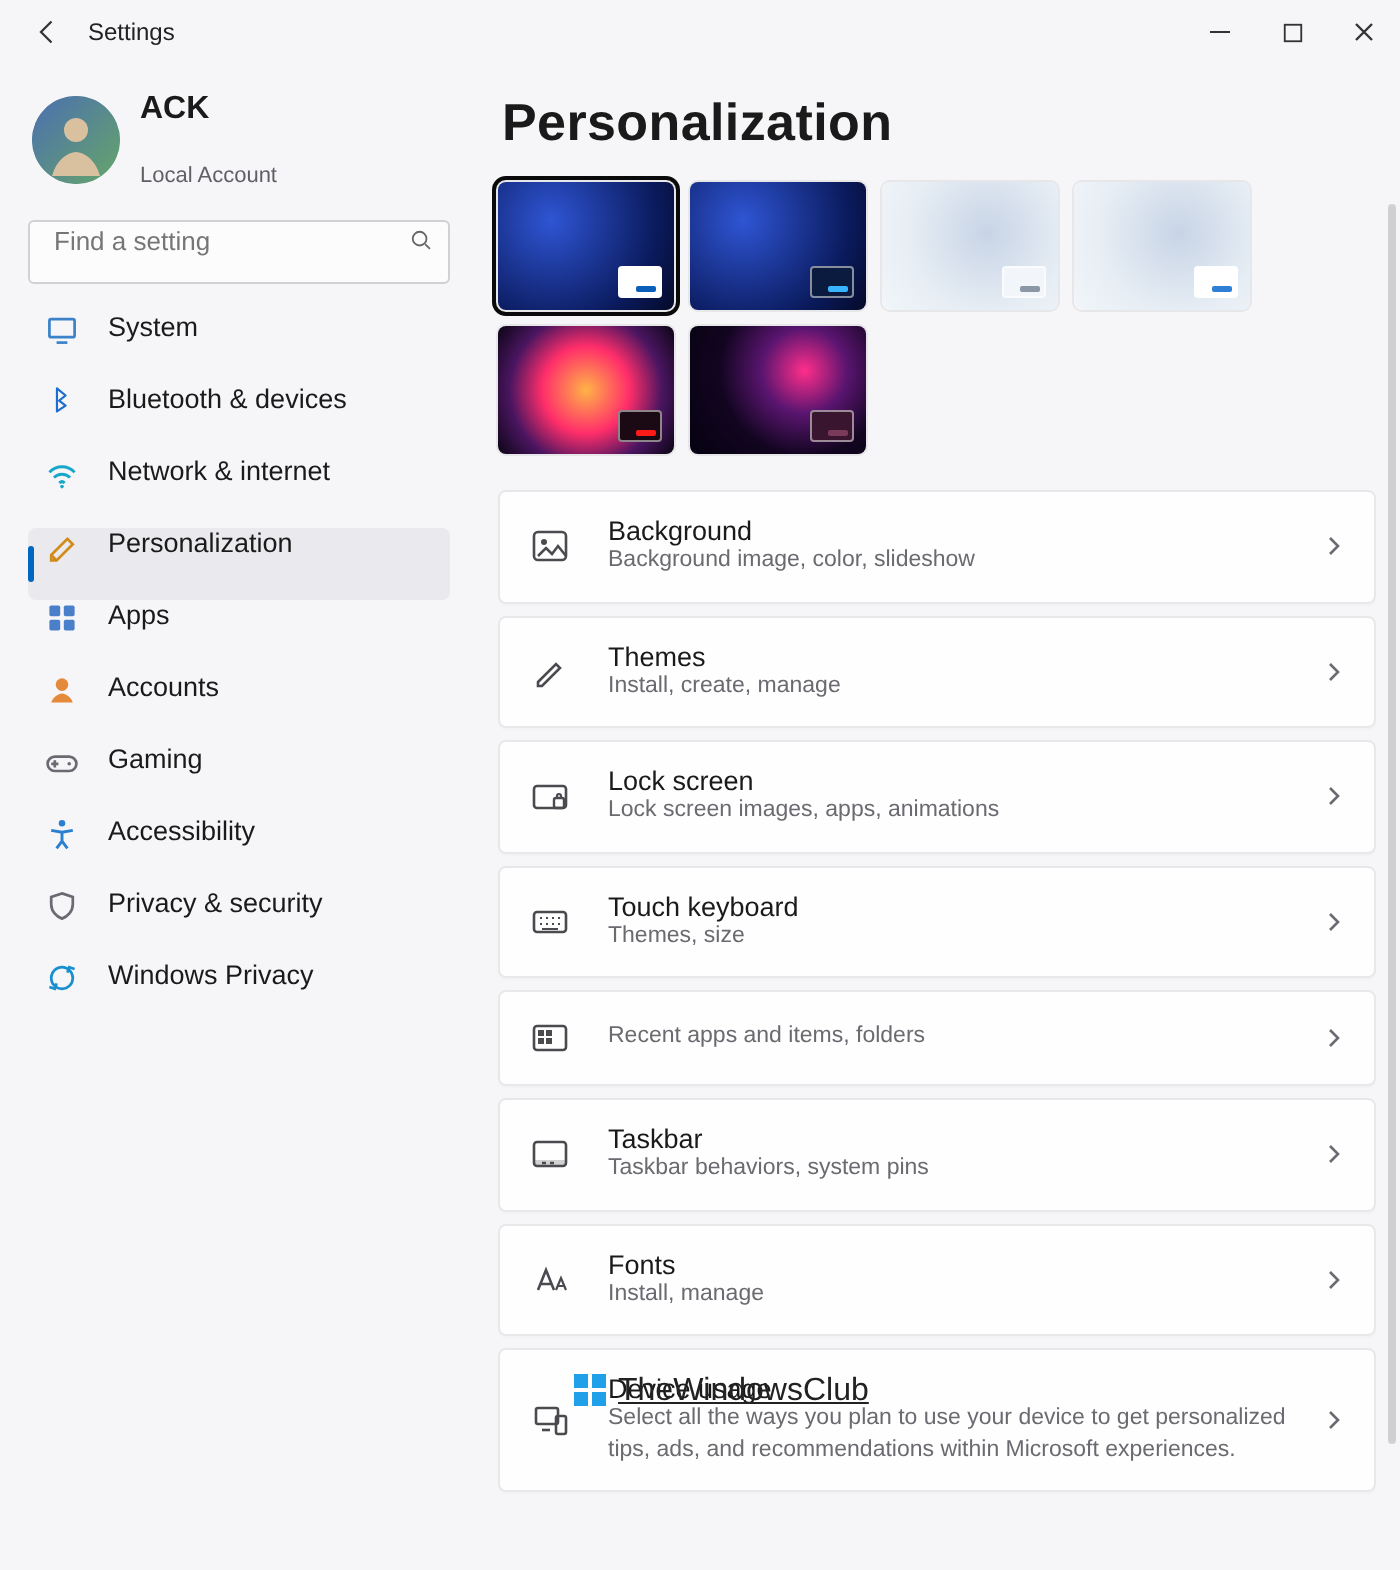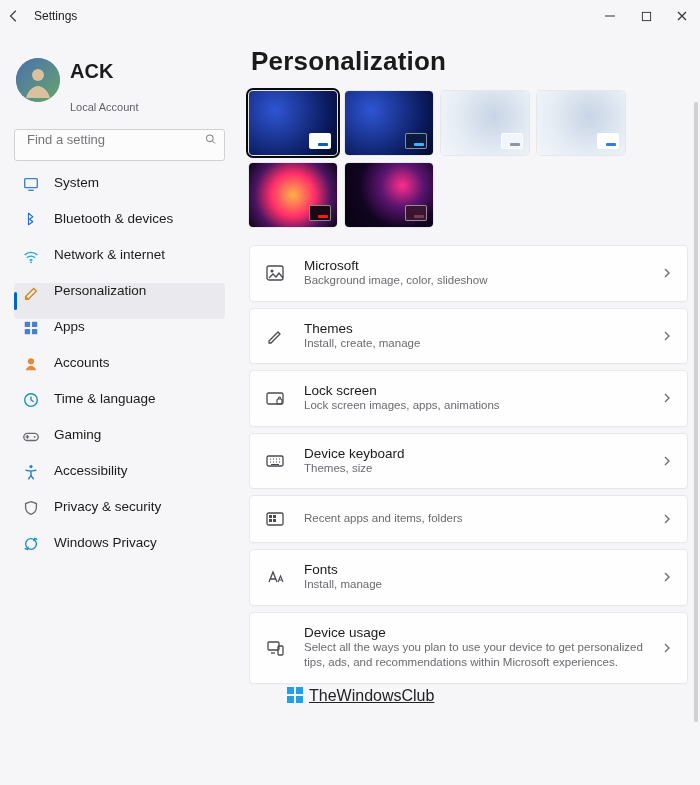--- a/index.html
+++ b/index.html
@@ -7,38 +7,38 @@
   body {
     width:700px; height:785px;
     font-family: "Segoe UI", Arial, sans-serif;
     font-size:13px;
     color:#1a1a1a;
     background:#f6f6f8;
     overflow:hidden;
   }
   
   .titlebar {
-    height:32px; display:flex; align-items:center; padding-left:0;
+    height:32px; display:flex; align-items:center; padding-left:10px;
     background:#f6f6f8;
   }
   .tb-back { width:28px; height:28px; display:flex; align-items:center; justify-content:center; margin-right:6px; }
   .tb-title { font-size:12px; color:#222; }
   .tb-spacer { flex:1; }
   .tb-btn { width:36px; height:28px; display:flex; align-items:center; justify-content:center; }
   
   .layout { display:flex; height:calc(785px - 32px); }
   .sidebar { width:235px; padding:10px 10px 10px 14px; }
   .content { flex:1; padding:14px 12px 0 14px; position:relative; overflow:hidden; }
   
   .fake-scroll { position:absolute; right:2px; top:70px; width:4px; height:620px; background:#cfcfd4; border-radius:2px; }
   
   .account { display:flex; align-items:center; margin:4px 0 16px 2px; }
   .avatar { width:44px; height:44px; border-radius:50%; background:linear-gradient(135deg,#3a5fa8,#5fb070); display:flex; align-items:center; justify-content:center; overflow:hidden; margin-right:10px; }
   .avatar svg { display:block; }
-  .acc-name { font-weight:600; font-size:20px;margin-top:14px; }
+  .acc-name { font-weight:600; font-size:16px; }
   .acc-sub { font-size:11px; color:#5f5f66;margin-top:18px; }
   
   .search { height:32px; border:1px solid #d0d0d5; background:#fcfcfd; border-radius:3px; display:flex; align-items:center; padding:0 8px 12px 10px; margin-bottom:14px; }
   .search input { border:none; outline:none; background:transparent; font-size:13px; flex:1; color:#333; }
   .search input::placeholder { color:#767679; }
   
   .nav-item { height:36px; display:flex; align-items:flex-start; padding:0 10px 0 8px; border-radius:4px; position:relative; cursor:default; }
   .nav-item.selected { background:#eaeaee; }
   .nav-item.selected::before { content:""; position:absolute; left:0; top:9px; bottom:9px; width:3px; background:#0067c0; border-radius:2px; }
   .nav-icon { width:18px; height:18px; margin-right:14px; display:flex; align-items:center; justify-content:center; }
@@ -172,28 +172,20 @@
           <span class="nav-icon">
             <svg width="20" height="20" viewBox="0 0 20 20">
               <use href="#i-accounts"></use>
             </svg>
           </span>
           <span class="nav-label">Accounts</span>
         </div>
         <div class="nav-item">
           <span class="nav-icon">
             <svg width="20" height="20" viewBox="0 0 20 20">
-              <use href="#i-time"></use>
-            </svg>
-          </span>
-          <span class="nav-label">Time &amp; language</span>
-        </div>
-        <div class="nav-item">
-          <span class="nav-icon">
-            <svg width="20" height="20" viewBox="0 0 20 20">
               <use href="#i-gaming"></use>
             </svg>
           </span>
           <span class="nav-label">Gaming</span>
         </div>
         <div class="nav-item">
           <span class="nav-icon">
             <svg width="20" height="20" viewBox="0 0 20 20">
               <use href="#i-accessibility"></use>
             </svg>
@@ -257,21 +249,21 @@
       </div>
 
     <div id="cards">
         <div class="card">
     <span class="card-icon">
             <svg width="20" height="20" viewBox="0 0 20 20">
               <use href="#c-image"></use>
             </svg>
           </span>
     <span class="card-body">
-      <div class="card-title">Microsoft</div>
+      <div class="card-title">Background</div>
       <div class="card-sub">Background image, color, slideshow</div>
     </span>
     <span class="card-chev">
             <svg width="12" height="12" viewBox="0 0 12 12">
               <path d="M4 2l4 4-4 4" fill="none" stroke="currentColor" stroke-width="1.3"></path>
             </svg>
           </span>
         </div>
         <div class="card">
     <span class="card-icon">
@@ -305,37 +297,53 @@
             </svg>
           </span>
         </div>
         <div class="card">
     <span class="card-icon">
             <svg width="20" height="20" viewBox="0 0 20 20">
               <use href="#c-keyboard"></use>
             </svg>
           </span>
     <span class="card-body">
-      <div class="card-title">Device keyboard</div>
+      <div class="card-title">Touch keyboard</div>
       <div class="card-sub">Themes, size</div>
     </span>
     <span class="card-chev">
             <svg width="12" height="12" viewBox="0 0 12 12">
               <path d="M4 2l4 4-4 4" fill="none" stroke="currentColor" stroke-width="1.3"></path>
             </svg>
           </span>
         </div>
         <div class="card">
     <span class="card-icon">
             <svg width="20" height="20" viewBox="0 0 20 20">
               <use href="#c-start"></use>
             </svg>
           </span>
     <span class="card-body">
       <div class="card-sub">Recent apps and items, folders</div>
+    </span>
+    <span class="card-chev">
+            <svg width="12" height="12" viewBox="0 0 12 12">
+              <path d="M4 2l4 4-4 4" fill="none" stroke="currentColor" stroke-width="1.3"></path>
+            </svg>
+          </span>
+        </div>
+        <div class="card">
+    <span class="card-icon">
+            <svg width="20" height="20" viewBox="0 0 20 20">
+              <use href="#c-taskbar"></use>
+            </svg>
+          </span>
+    <span class="card-body">
+      <div class="card-title">Taskbar</div>
+      <div class="card-sub">Taskbar behaviors, system pins</div>
     </span>
     <span class="card-chev">
             <svg width="12" height="12" viewBox="0 0 12 12">
               <path d="M4 2l4 4-4 4" fill="none" stroke="currentColor" stroke-width="1.3"></path>
             </svg>
           </span>
         </div>
         <div class="card">
     <span class="card-icon">
             <svg width="20" height="20" viewBox="0 0 20 20">

